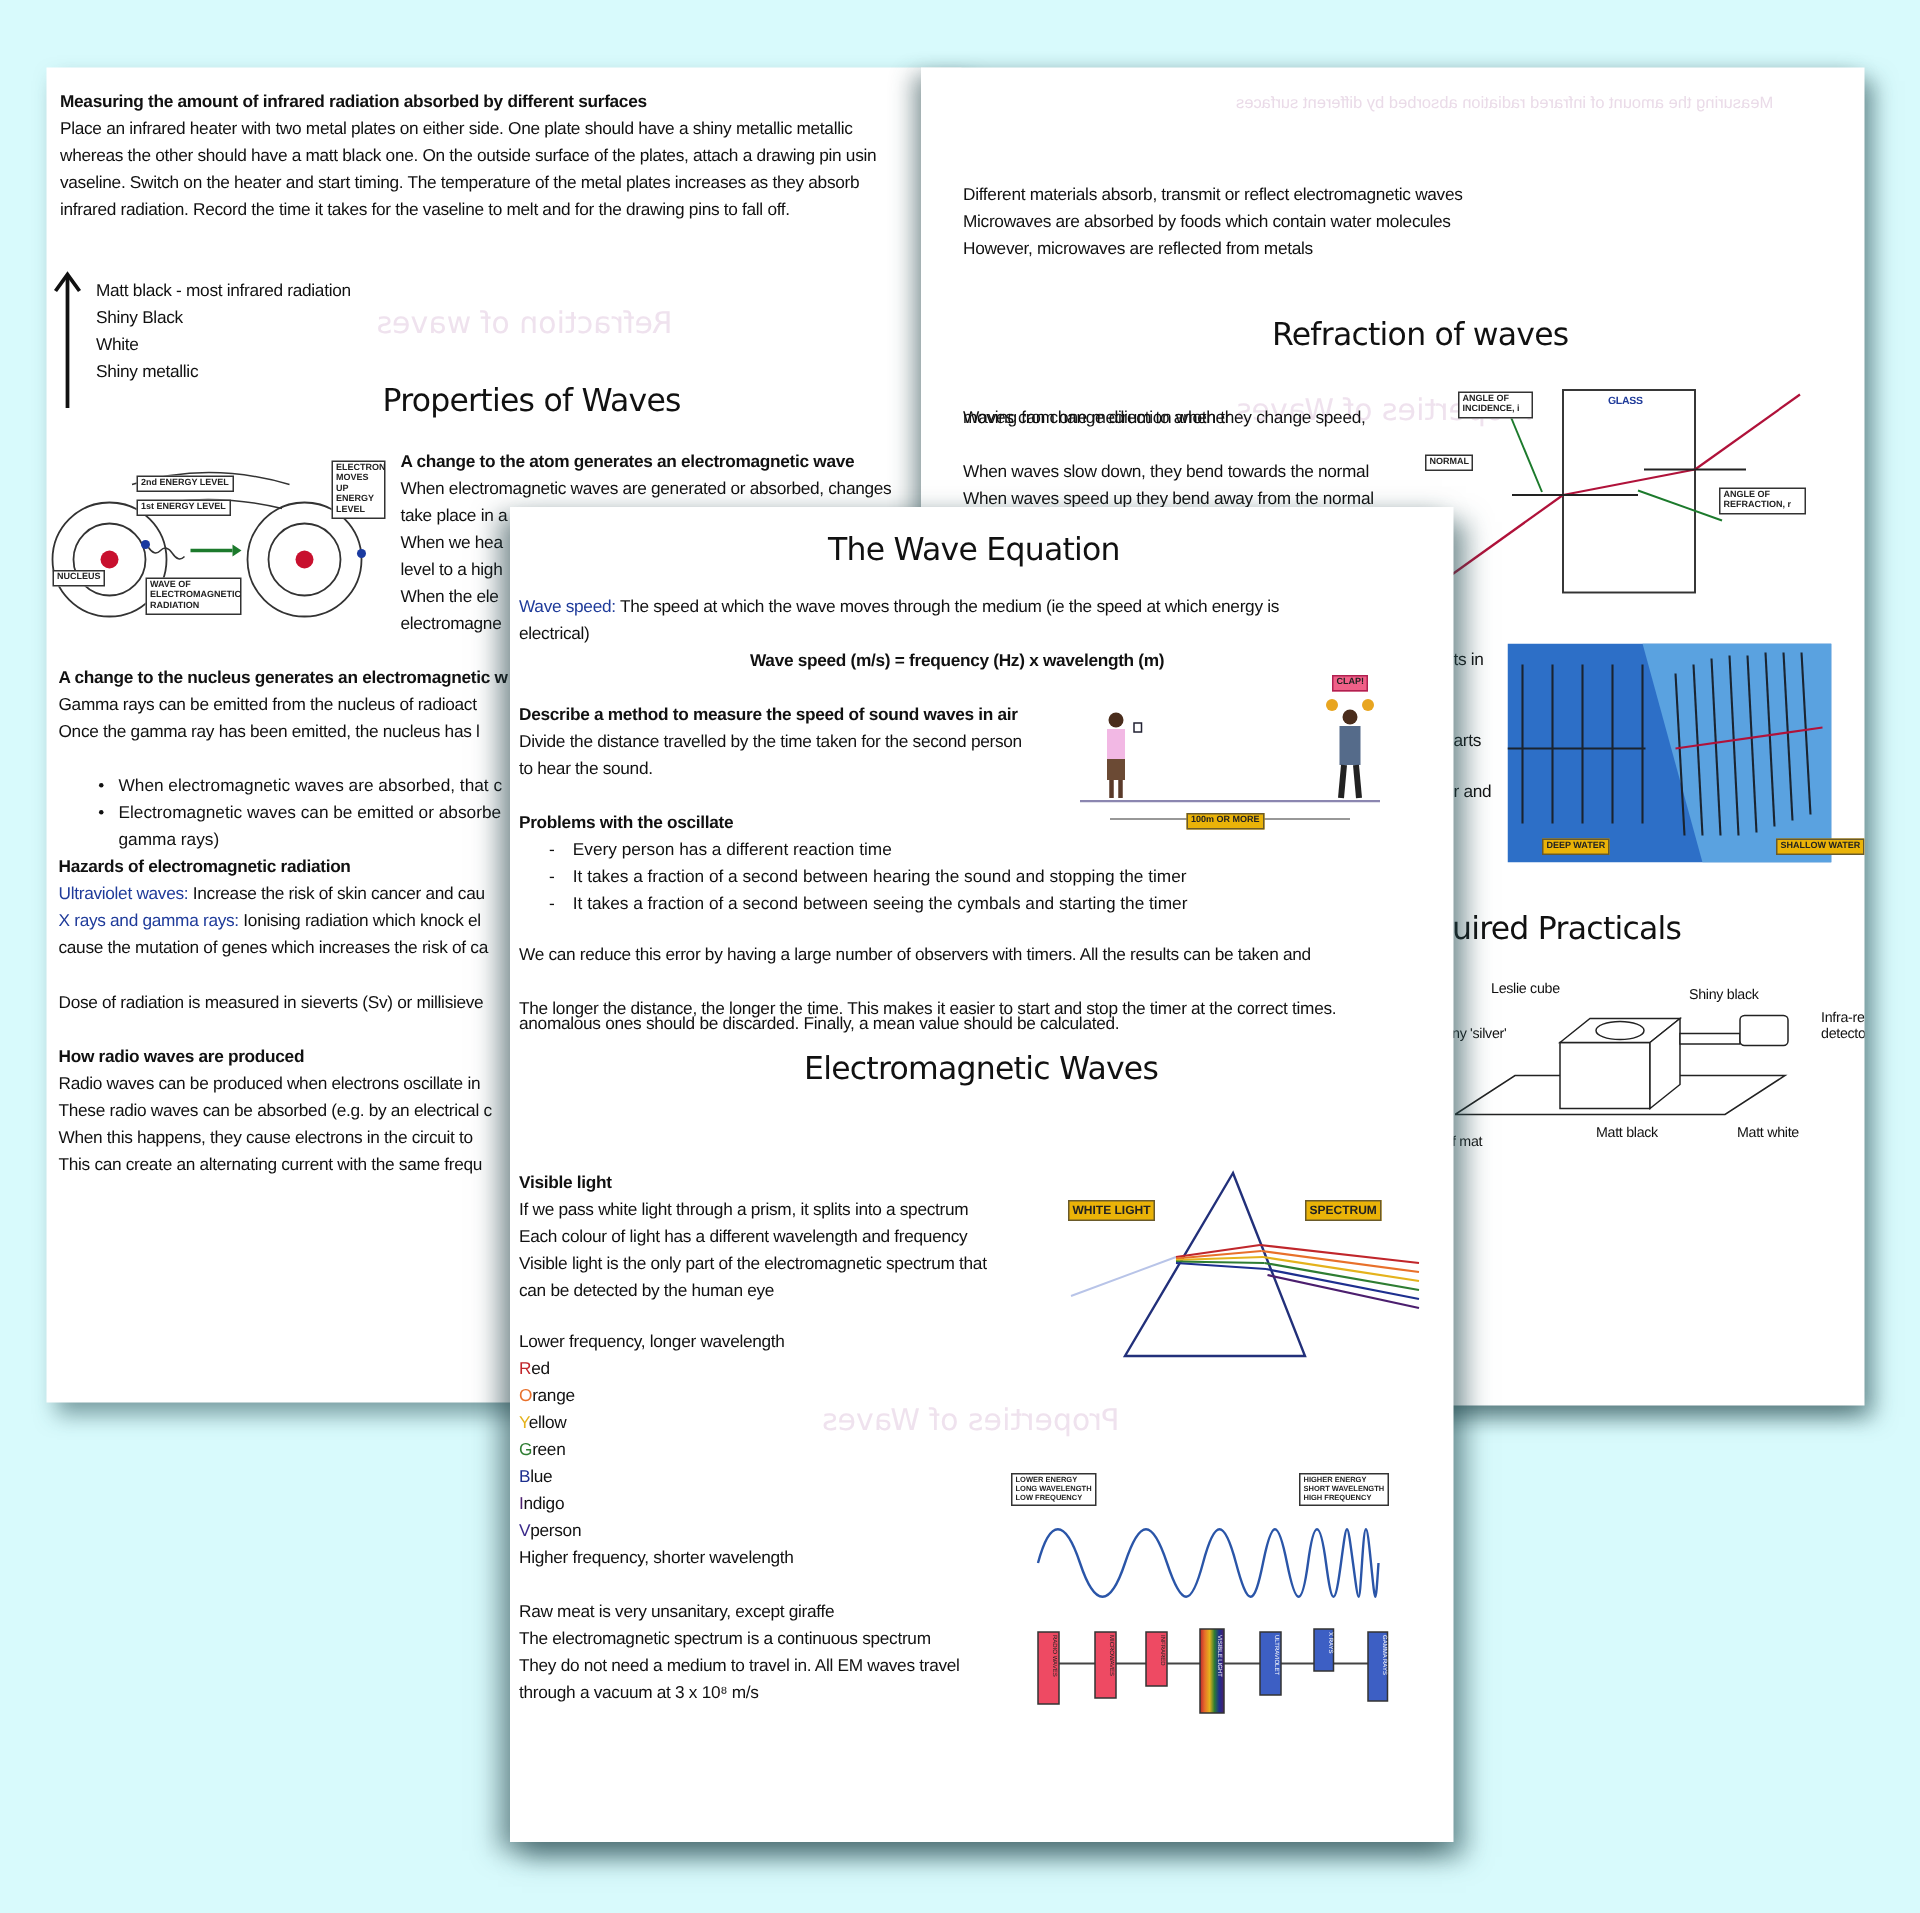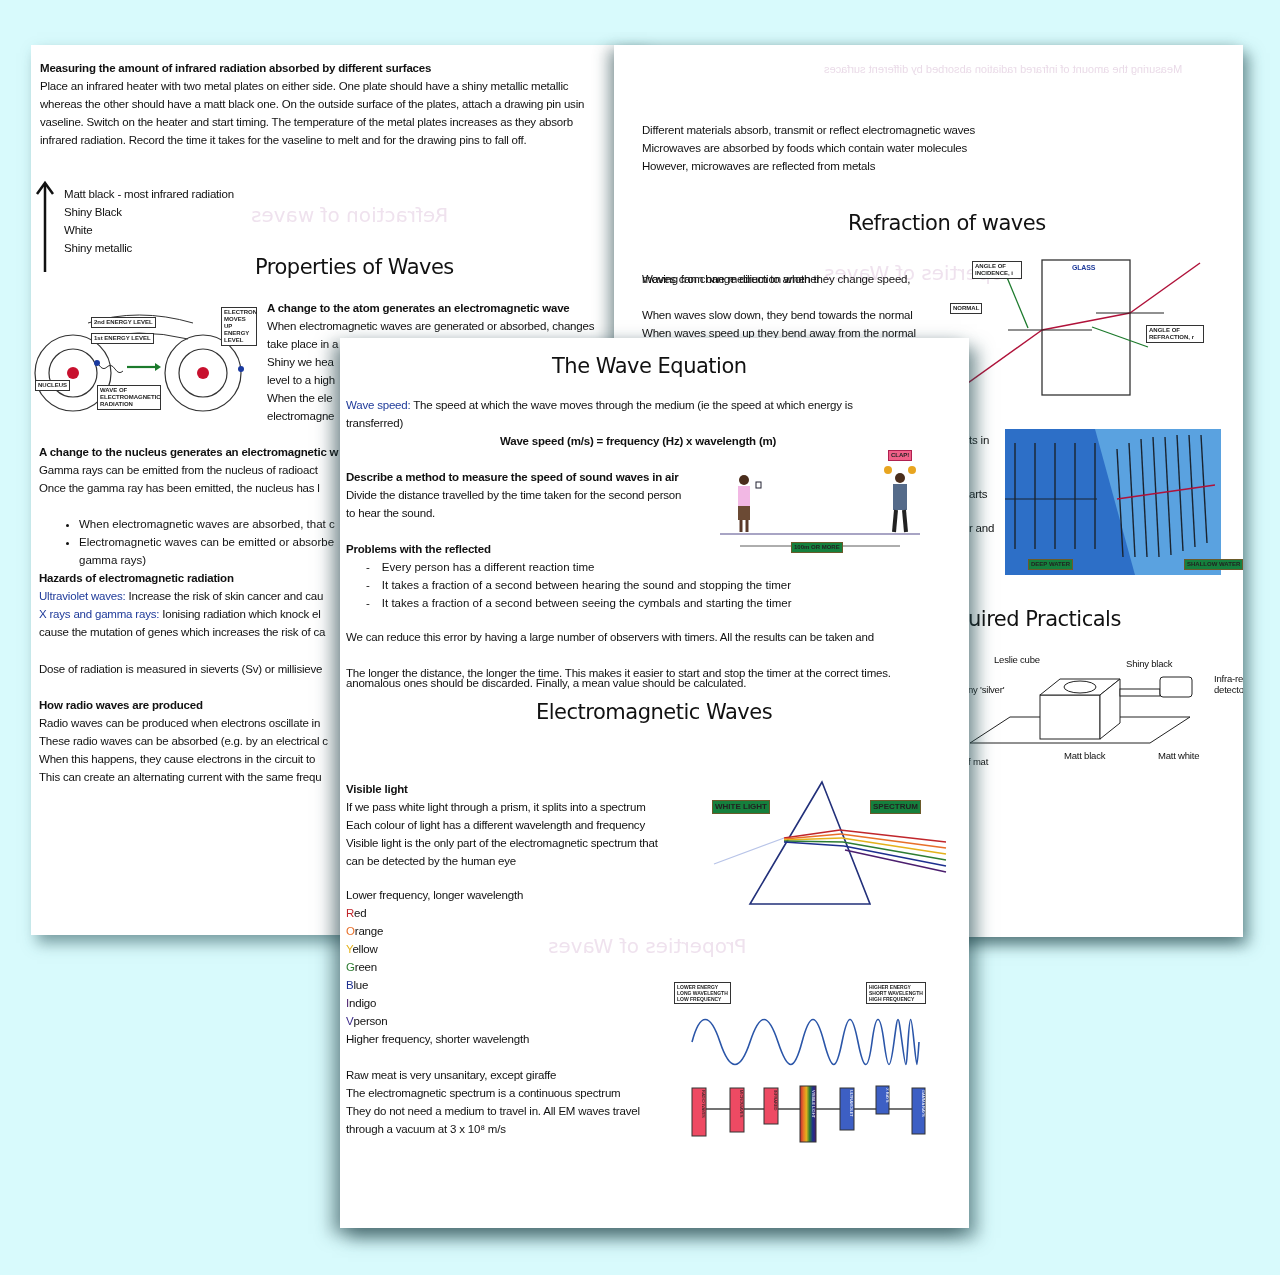--- a/index.html
+++ b/index.html
@@ -25,21 +25,21 @@
     .heading {
       position:absolute; font-family:"DejaVu Sans", sans-serif; font-size:21px;
       letter-spacing:-0.5px; white-space:nowrap; color:#111;
     }
     .ghost { position:absolute; color:#eadbe8; font-size:11px; white-space:nowrap; transform:scaleX(-1); }
     .ghost-h { position:absolute; color:#efe2ee; font-size:20px; white-space:nowrap; transform:scaleX(-1); font-family:"DejaVu Sans", sans-serif; }
     .lbl {
       position:absolute; background:#fff; border:1px solid #333; font-size:6px;
       line-height:7px; padding:1px 2px; font-weight:bold; color:#222; white-space:nowrap;
     }
-    .lbl-y { background:#15803d; border-color:#6a5a2a; }
+    .lbl-y { background:#eab308; border-color:#6a5a2a; }
     ul.bl { position:absolute; margin:0; padding-left:20px; font-size:11.5px; line-height:18px; }
     ul.bl li { white-space:nowrap; }
     ul.dash { list-style:none; }
     ul.dash li::before { content:"-"; margin-left:-18px; margin-right:12px; }
     svg { position:absolute; }
   </style>
 </head>
 <body>
 
 <div class="page page-left">
@@ -79,21 +79,21 @@
   </svg>
   <div class="lbl" style="left:60px;top:272px;">2nd ENERGY LEVEL</div>
   <div class="lbl" style="left:60px;top:288px;">1st ENERGY LEVEL</div>
   <div class="lbl" style="left:190px;top:262px;width:30px;white-space:normal;">ELECTRON MOVES UP ENERGY LEVEL</div>
   <div class="lbl" style="left:4px;top:335px;">NUCLEUS</div>
   <div class="lbl" style="left:66px;top:340px;width:58px;white-space:normal;">WAVE OF ELECTROMAGNETIC RADIATION</div>
 
   <div class="txt bold" style="left:236px;top:254px;">A change to the atom generates an electromagnetic wave</div>
   <div class="txt" style="left:236px;top:272px;">When electromagnetic waves are generated or absorbed, changes</div>
   <div class="txt" style="left:236px;top:290px;">take place in a</div>
-  <div class="txt" style="left:236px;top:308px;">Shiny we hea</div>
+  <div class="txt" style="left:236px;top:308px;">When we hea</div>
   <div class="txt" style="left:236px;top:326px;">level to a high</div>
   <div class="txt" style="left:236px;top:344px;">When the ele</div>
   <div class="txt" style="left:236px;top:362px;">electromagne</div>
 
   <div class="txt bold" style="left:8px;top:398px;">A change to the nucleus generates an electromagnetic w</div>
   <div class="txt" style="left:8px;top:416px;">Gamma rays can be emitted from the nucleus of radioact</div>
   <div class="txt" style="left:8px;top:434px;">Once the gamma ray has been emitted, the nucleus has l</div>
 
   <ul class="bl" style="left:28px;top:470px;">
     <li>When electromagnetic waves are absorbed, that c</li>
@@ -198,21 +198,21 @@
 </div>
 
 <div class="page page-front">
   <div class="ghost-h" style="left:208px;top:596px;">Properties of Waves</div>
 
   <div class="heading" style="left:212px;top:16px;">The Wave Equation</div>
 
   <div class="txt" style="left:6px;top:58px;">
     <span class="blue">Wave speed:</span><span> The speed at which the wave moves through the medium (ie the speed at which energy is</span>
   </div>
-  <div class="txt" style="left:6px;top:76px;">transferred)</div>
+  <div class="txt" style="left:6px;top:76px;">electrical)</div>
   <div class="txt bold" style="left:160px;top:94px;">Wave speed (m/s) = frequency (Hz) x wavelength (m)</div>
 
   <div class="txt bold" style="left:6px;top:130px;">Describe a method to measure the speed of sound waves in air</div>
   <div class="txt" style="left:6px;top:148px;">Divide the distance travelled by the time taken for the second person</div>
   <div class="txt" style="left:6px;top:166px;">to hear the sound.</div>
 
   <svg style="left:380px;top:108px;" width="200" height="110">
     <circle cx="24" cy="34" r="5" fill="#4a2d1c"></circle>
     <rect x="18" y="40" width="12" height="20" fill="#f2b8e4"></rect>
     <rect x="18" y="60" width="12" height="14" fill="#6b4a34"></rect>
@@ -224,21 +224,21 @@
     <line x1="176" y1="64" x2="174" y2="86" stroke="#222" stroke-width="4"></line>
     <line x1="184" y1="64" x2="186" y2="86" stroke="#222" stroke-width="4"></line>
     <circle cx="168" cy="24" r="4" fill="#e8a520"></circle>
     <circle cx="192" cy="24" r="4" fill="#e8a520"></circle>
     <line x1="0" y1="88" x2="200" y2="88" stroke="#8b86b0" stroke-width="1.5"></line>
     <line x1="20" y1="100" x2="180" y2="100" stroke="#333" stroke-width="0.8"></line>
   </svg>
   <div class="lbl" style="left:548px;top:112px;background:#f06088;border-color:#b02050;">CLAP!</div>
   <div class="lbl lbl-y" style="left:451px;top:204px;">100m OR MORE</div>
 
-  <div class="txt bold" style="left:6px;top:202px;">Problems with the reflected</div>
+  <div class="txt bold" style="left:6px;top:202px;">Problems with the oscillate</div>
   <ul class="bl dash" style="left:24px;top:220px;">
     <li>Every person has a different reaction time</li>
     <li>It takes a fraction of a second between hearing the sound and stopping the timer</li>
     <li>It takes a fraction of a second between seeing the cymbals and starting the timer</li>
   </ul>
 
   <div class="txt" style="left:6px;top:290px;">We can reduce this error by having a large number of observers with timers. All the results can be taken and</div>
   <div class="txt" style="left:6px;top:308px;margin-top:28px;">anomalous ones should be discarded. Finally, a mean value should be calculated.</div>
   <div class="txt" style="left:6px;top:326px;text-align:center;">The longer the distance, the longer the time. This makes it easier to start and stop the timer at the correct times.</div>
 

